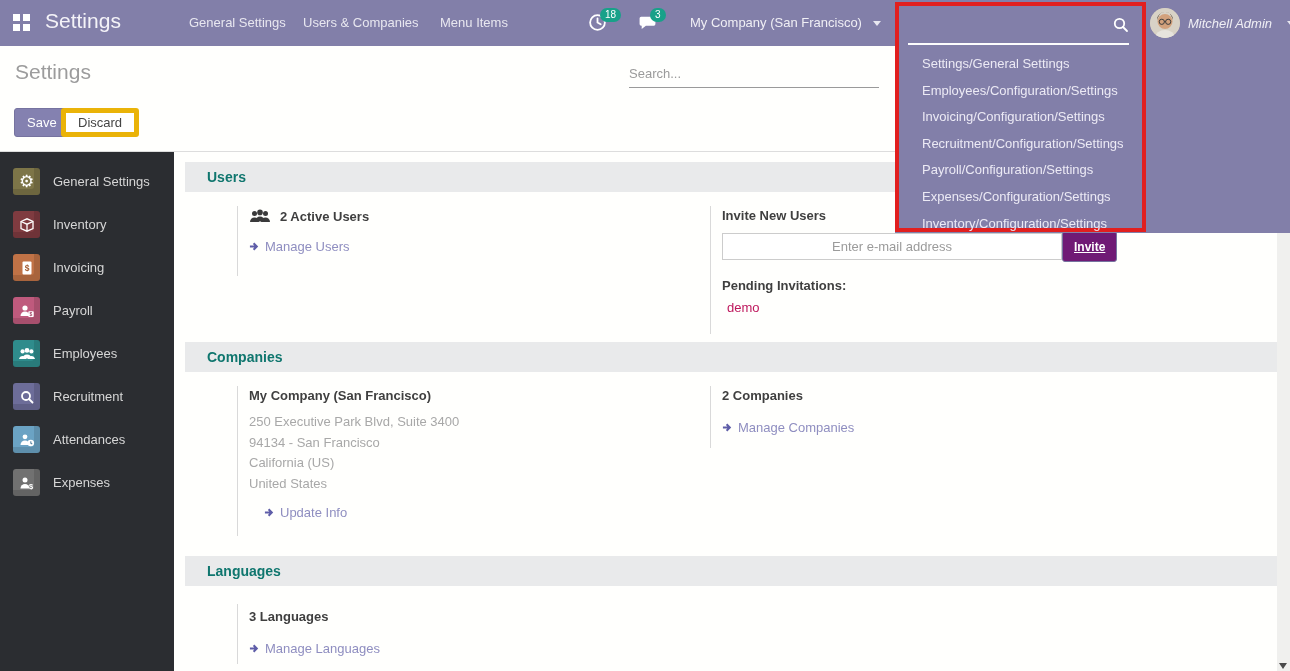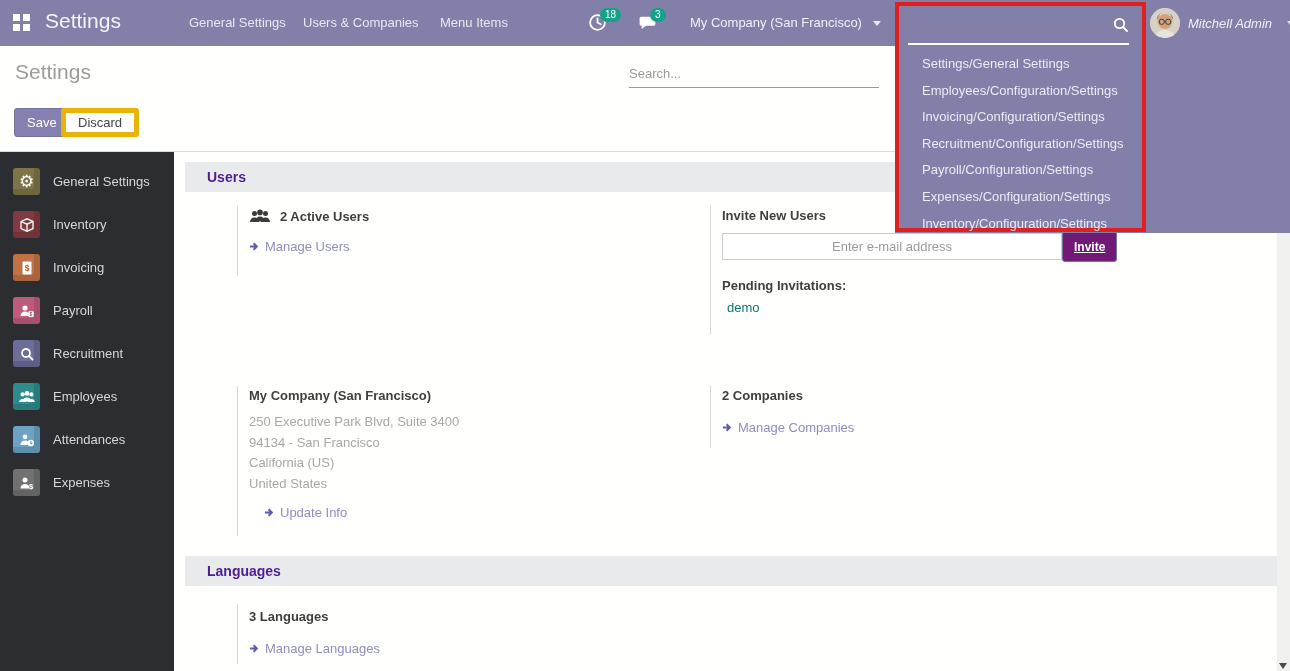--- a/index.html
+++ b/index.html
@@ -68,42 +68,42 @@
                padding-left:13px; cursor:pointer; }
   .side-icon { width:27px; height:27px; border-radius:3px; flex:0 0 27px;
                display:flex; align-items:center; justify-content:center;
                color:#fff; font-size:17px; box-shadow:inset -6px -6px 0 rgba(0,0,0,.12); }
   .side-label { font-size:13px; color:#d6d6d6; white-space:nowrap; }
 
   
   #main { position:absolute; left:174px; top:152px; width:1103px; height:519px;
           background:#fffffd; overflow:hidden; z-index:3; }
   .band { position:absolute; left:11px; width:1092px; height:30px; background:#e9eaeb;
-          font-size:14px; font-weight:bold; color:#4c1d95; line-height:30px;
+          font-size:14px; font-weight:bold; color:#0f766e; line-height:30px;
           padding-left:22px; }
   #band-users { top:10px; } #band-companies { top:190px; } #band-languages { top:404px; }
   .block { position:absolute; border-left:1px solid #d9d9d9; padding:2px 0 2px 11px; }
   .bold-line { font-size:13px; font-weight:bold; color:#3f3f3f; display:flex;
                align-items:center; gap:9px; white-space:nowrap; }
   .link { display:flex; align-items:center; gap:5px; font-size:13px; color:#8f8ec0;
           cursor:pointer; white-space:nowrap; }
   #users-left  { left:63px; top:54px; min-height:70px; }
   #users-left .link { margin-top:15px; }
   #users-right { left:536px; top:54px; width:430px; min-height:128px; }
   .invite-row { margin-top:10px; display:flex; align-items:flex-start; }
   #invite-email-input { width:340px; height:27px; border:1px solid #ccc; padding:0 0;
                         font-size:13px; color:#555; outline:none;
                         font-family:"Liberation Sans", sans-serif;text-align:center; }
   #invite-email-input::placeholder { color:#9b9b9b; }
   #invite-button { height:31px; margin-top:-2px; padding:0 11px; background:#701a75;
                    border:1px solid #76739f; border-radius:3px; color:#fff; font-size:12px;
                    font-weight:bold; cursor:pointer;
                    font-family:"Liberation Sans", sans-serif;text-decoration:underline; }
   .pending-label { margin-top:16px; font-size:13px; font-weight:bold; color:#3f3f3f; }
-  #pending-user-link { margin-top:7px; padding-left:5px; font-size:13px; color:#0f766e;
+  #pending-user-link { margin-top:7px; padding-left:5px; font-size:13px; color:#be185d;
                        cursor:pointer; width:max-content; }
   #companies-left { left:63px; top:234px; min-height:150px; }
   .address { margin-top:9px; font-size:13px; color:#a8a8a8; line-height:20.5px; }
   #companies-left .link { margin-top:11px; margin-left:15px; }
   #companies-right { left:536px; top:234px; min-height:62px; }
   #companies-right .link { margin-top:17px; }
   #languages-left { left:63px; top:452px; min-height:60px; padding-top:5px; }
   #languages-left .link { margin-top:17px; }
 
   
@@ -219,40 +219,40 @@
       <svg width="16" height="16" viewBox="0 0 16 16">
           <circle cx="6" cy="5" r="2.6" fill="#fff"></circle>
           <path d="M1.5 13 a4.5 4.5 0 0 1 9 0 z" fill="#fff"></path>
           <rect x="9.3" y="8.3" width="5.4" height="5.8" rx="0.8" fill="#fff"></rect>
           <text x="12" y="12.9" font-size="5" font-weight="bold" fill="#a34668" text-anchor="middle">$</text>
         </svg>
     </span>
     <span class="side-label">Payroll</span>
   </div>
   <div class="side-item">
-    <span class="side-icon" style="background-color: rgb(109, 109, 153);">
-      <svg width="16" height="16" viewBox="0 0 16 16">
-          <circle cx="7" cy="7" r="4" stroke="#fff" stroke-width="1.8" fill="none"></circle>
-          <path d="M10 10 L13.5 13.5" stroke="#fff" stroke-width="1.8" stroke-linecap="round"></path>
-        </svg>
-    </span>
-    <span class="side-label">Recruitment</span>
-  </div>
-  <div class="side-item">
     <span class="side-icon" style="background-color: rgb(47, 140, 140);">
       <svg width="18" height="16" viewBox="0 0 18 16">
           <circle cx="4.6" cy="5.4" r="2.1" fill="#fff"></circle>
           <circle cx="13.4" cy="5.4" r="2.1" fill="#fff"></circle>
           <path d="M1 13 a3.8 3.8 0 0 1 7.4 0 z" fill="#fff"></path>
           <path d="M9.6 13 a3.8 3.8 0 0 1 7.4 0 z" fill="#fff"></path>
           <circle cx="9" cy="4.4" r="2.4" fill="#fff"></circle>
           <path d="M5 12.6 a4 4 0 0 1 8 0 z" fill="#fff"></path>
         </svg>
     </span>
     <span class="side-label">Employees</span>
+  </div>
+  <div class="side-item">
+    <span class="side-icon" style="background-color: rgb(109, 109, 153);">
+      <svg width="16" height="16" viewBox="0 0 16 16">
+          <circle cx="7" cy="7" r="4" stroke="#fff" stroke-width="1.8" fill="none"></circle>
+          <path d="M10 10 L13.5 13.5" stroke="#fff" stroke-width="1.8" stroke-linecap="round"></path>
+        </svg>
+    </span>
+    <span class="side-label">Recruitment</span>
   </div>
   <div class="side-item">
     <span class="side-icon" style="background-color: rgb(107, 163, 196);">
       <svg width="16" height="16" viewBox="0 0 16 16">
           <circle cx="6" cy="4.8" r="2.4" fill="#fff"></circle>
           <path d="M1.5 13 a4.5 4.5 0 0 1 9 0 z" fill="#fff"></path>
           <circle cx="11.8" cy="11" r="3.3" fill="#fff"></circle>
           <path d="M11.8 9.2 v1.9 l1.4 .8" stroke="#5c89a6" stroke-width="1.1" fill="none"></path>
         </svg>
     </span>
@@ -297,20 +297,21 @@
   <div class="block" id="users-right">
     <div class="bold-line">Invite New Users</div>
     <div class="invite-row">
       <input id="invite-email-input" type="text" placeholder="Enter e-mail address" style="">
       <button id="invite-button">Invite</button>
     </div>
     <div class="pending-label">Pending Invitations:</div>
     <div id="pending-user-link">demo</div>
   </div>
 
+  <div class="band" id="band-companies">Companies</div>
   <div class="block" id="companies-left">
     <div class="bold-line">My Company (San Francisco)</div>
     <div class="address">
       <div>250 Executive Park Blvd, Suite 3400</div>
       <div>94134 - San Francisco</div>
       <div>California (US)</div>
       <div>United States</div>
     </div>
     <div class="link">
       <svg width="11" height="11" viewBox="0 0 12 12">

